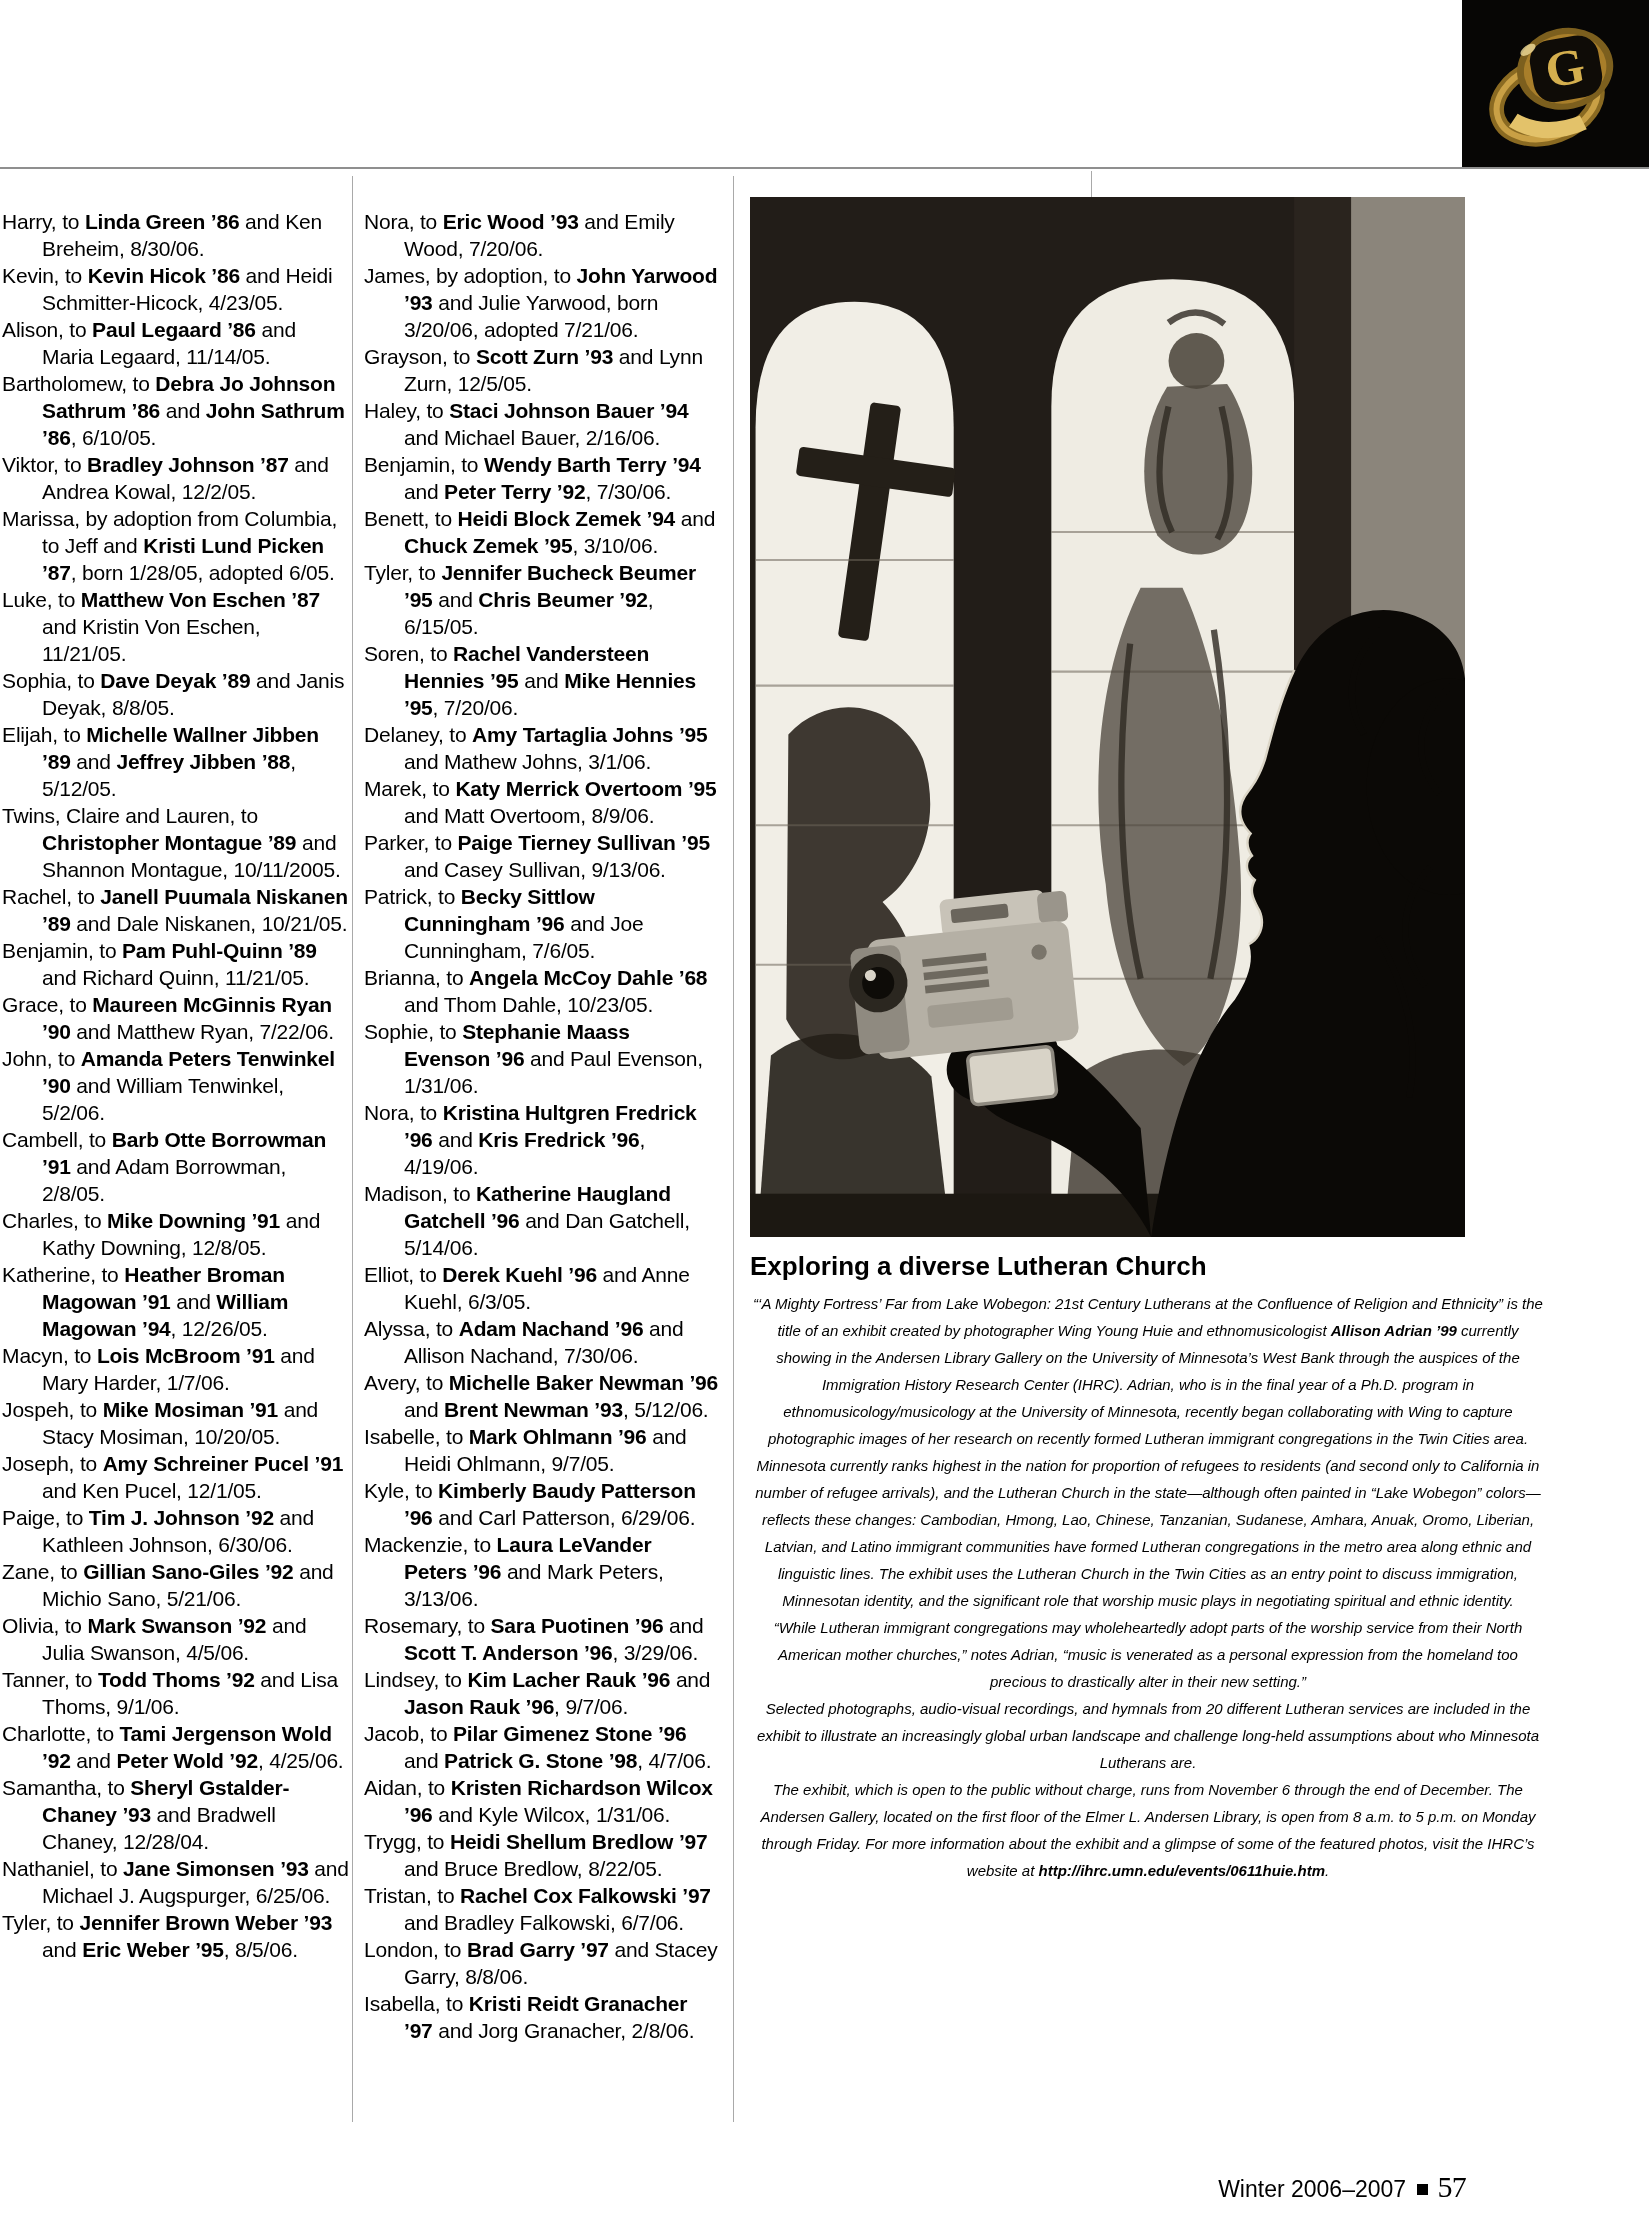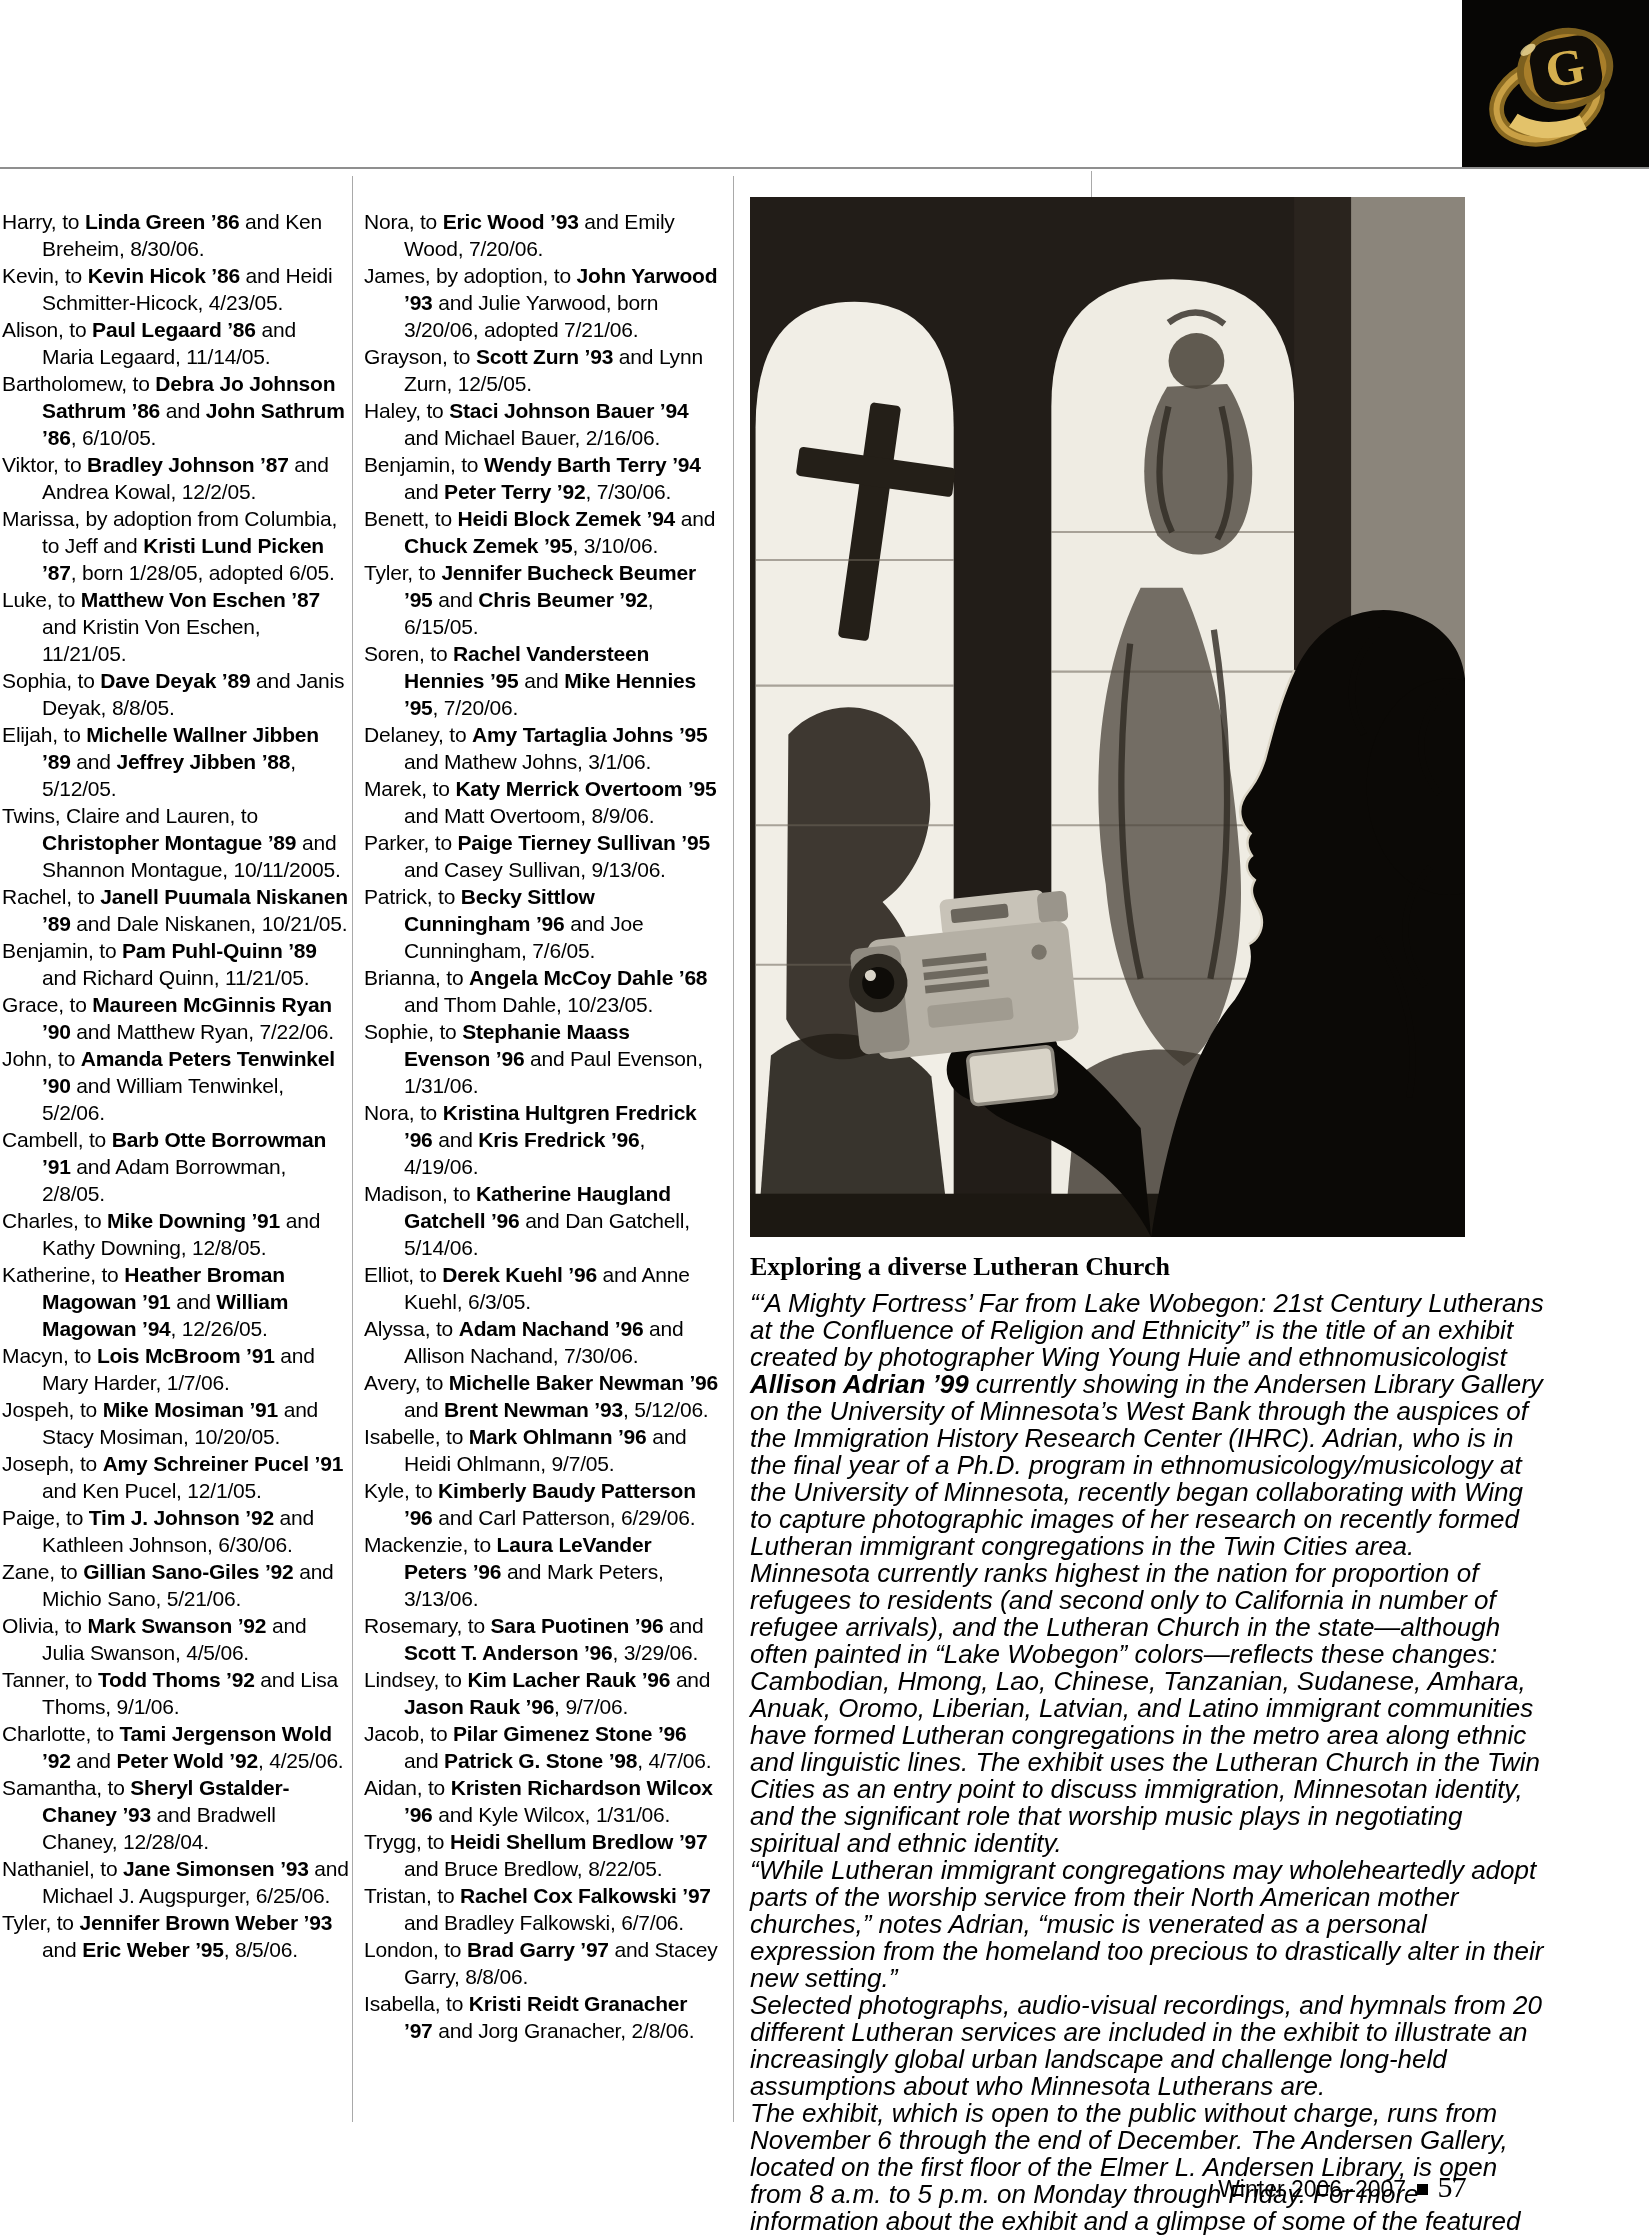--- a/index.html
+++ b/index.html
@@ -25,22 +25,22 @@
   .entry{margin:0;padding-left:40px;text-indent:-40px;}
   .entry .b{font-weight:bold;}
 
   
   .photo{position:absolute;left:750px;top:197px;width:715px;height:1040px;margin:0;
          background:#857f76;overflow:hidden;}
   .photo svg{display:block;width:100%;height:100%;}
 
   
   .article{position:absolute;left:750px;top:1251px;width:796px;}
-  .article h2{margin:0 0 8.4px 0;font-size:26px;line-height:31px;font-weight:bold;font-style:normal;font-family:Liberation Serif, serif;}
-  .apara{margin:0;font-style:italic;font-size:26px;line-height:27px;}
+  .article h2{margin:0 0 8.4px 0;font-size:26px;line-height:31px;font-weight:bold;font-style:normal;}
+  .apara{margin:0;font-style:italic;font-size:15px;line-height:27px;text-align:center;}
   .apara .ab{font-weight:bold;}
 
   
   .footer{position:absolute;right:184px;top:2170px;width:628px;text-align:right;white-space:nowrap;}
   .footer .issue{font-size:23px;}
   .footer .sq{display:inline-block;width:10.5px;height:10.5px;background:#000;margin:0 9.8px 2.1px 11px;}
   .footer .pageno{font-size:30px;letter-spacing:-0.7px;font-family:Liberation Serif, serif;}
 </style>
 </head>
 <body>

